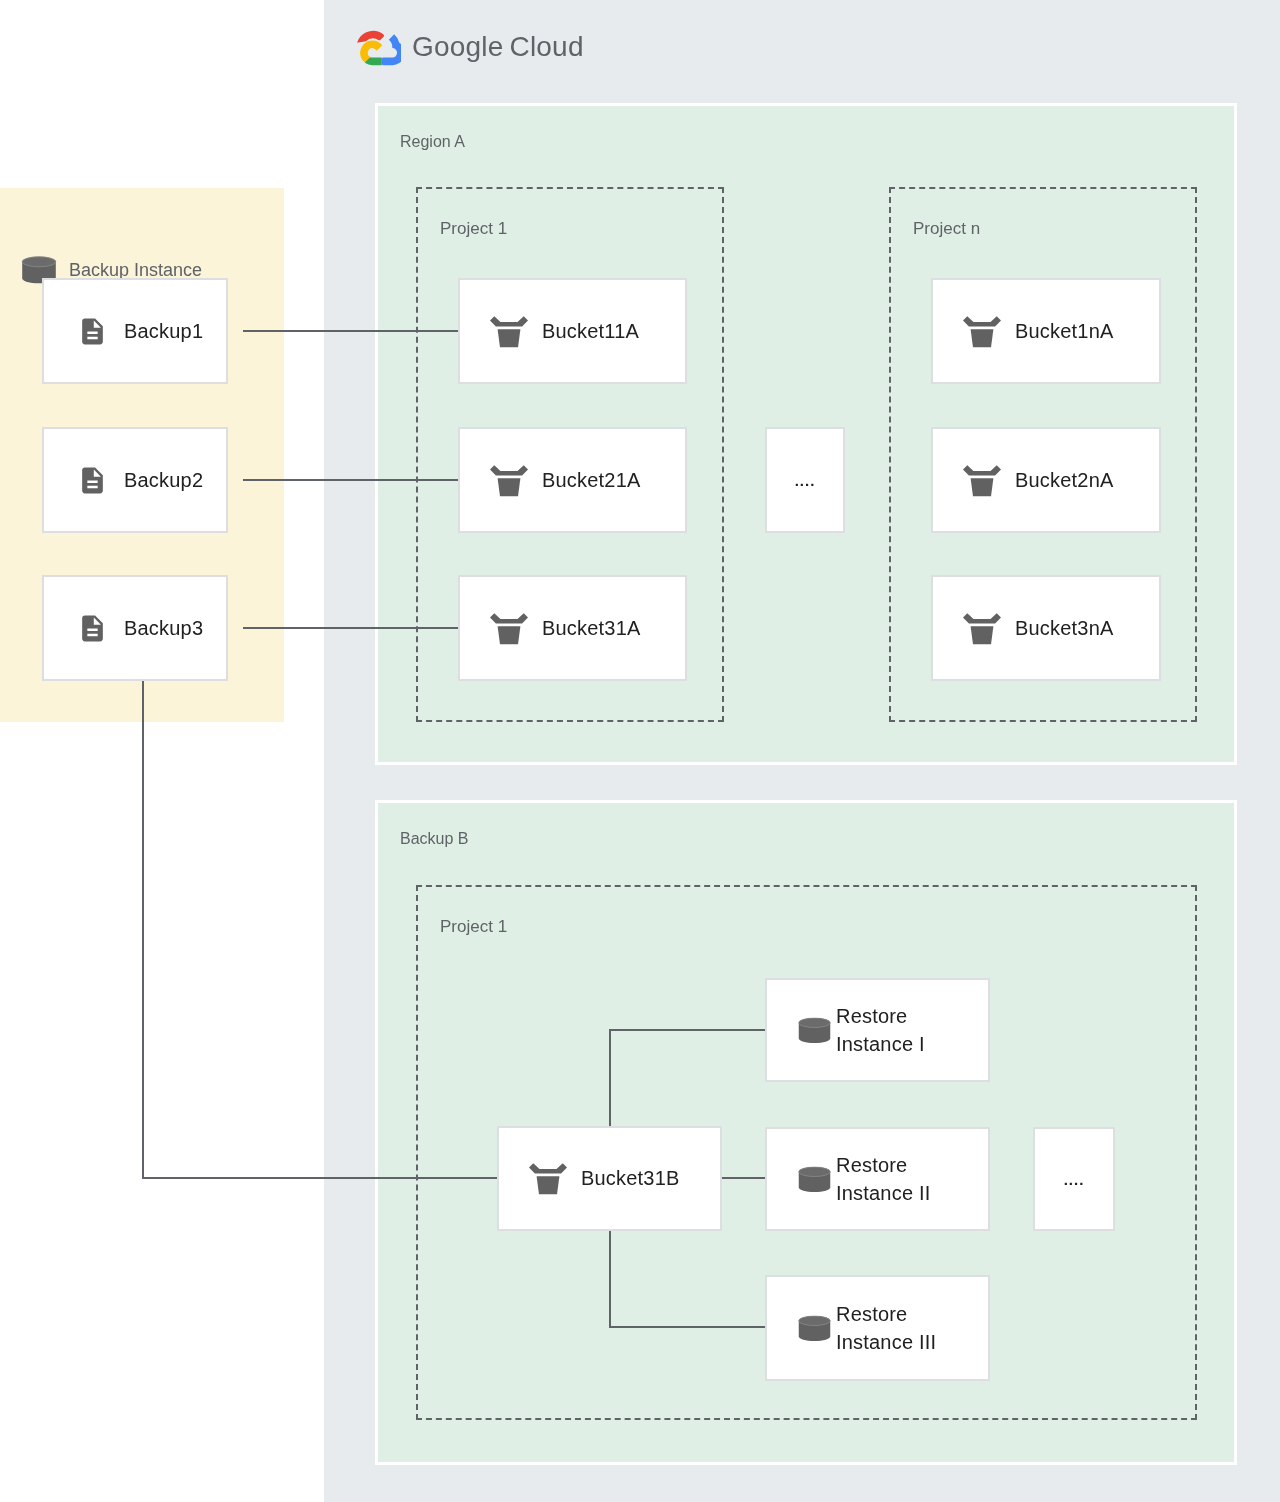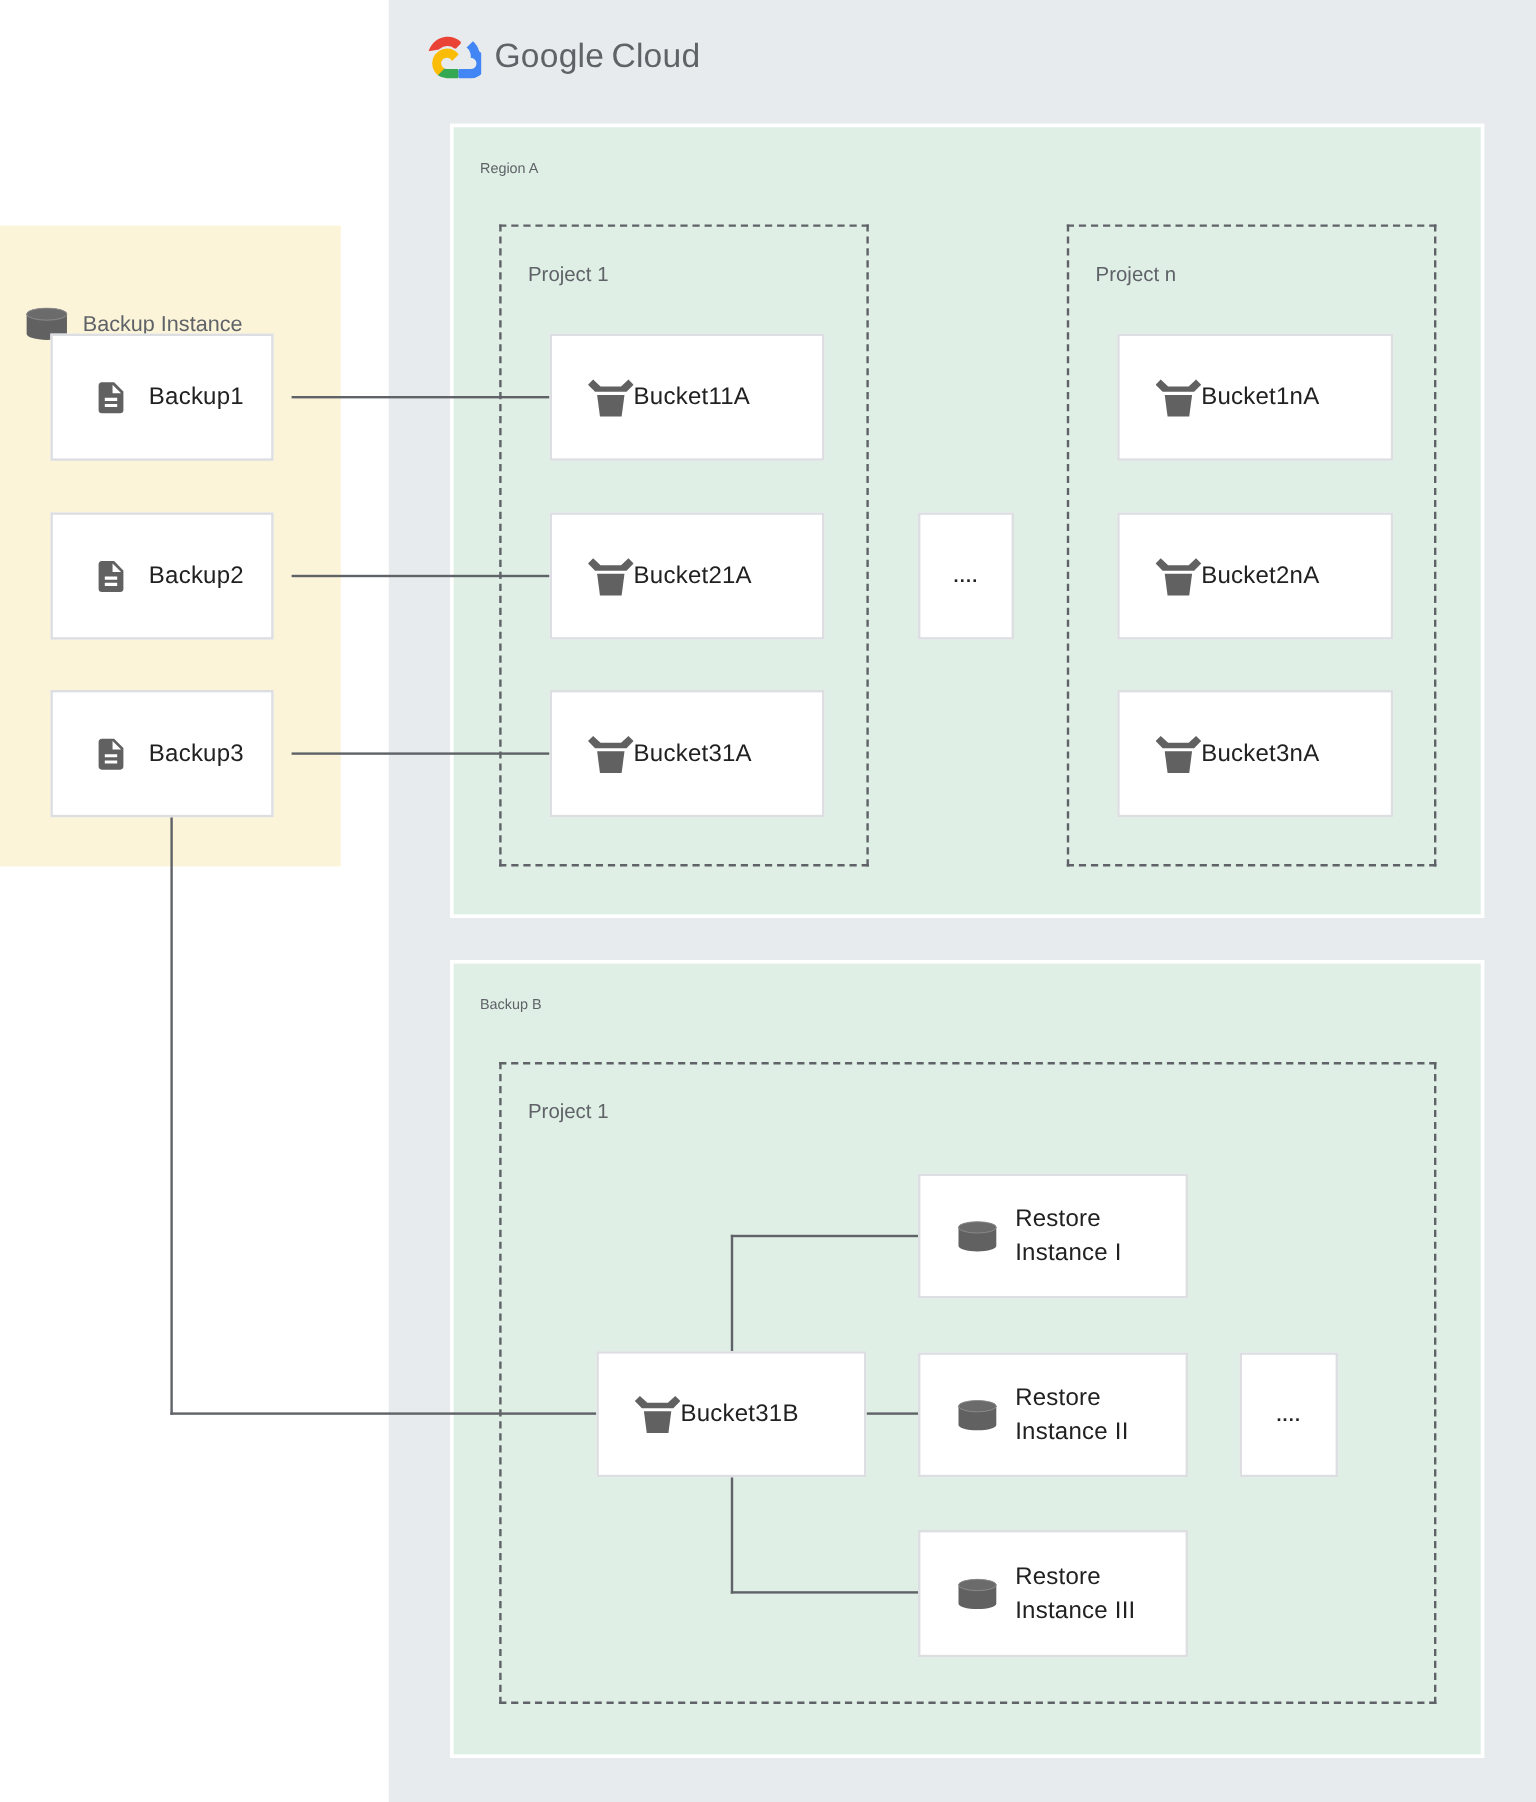--- a/index.html
+++ b/index.html
@@ -21,21 +21,21 @@
   .cloud-panel{position:absolute;left:324px;top:0;width:956px;height:1502px;background:var(--cloud-bg);z-index:0;}
 
   .logo{position:absolute;left:354px;top:28px;display:flex;align-items:center;gap:11px;z-index:2;}
   .logo-text{font-size:28px;color:var(--label-gray);letter-spacing:.2px;}
   .logo-text .g{font-weight:500;}
   .logo-text .c{font-weight:400;margin-left:6px;margin-top:14px;}
 
   .region{position:absolute;background:var(--region-bg);border:3px solid #ffffff;z-index:1;}
   #region-a{left:375px;top:103px;width:862px;height:662px;}
   #region-b{left:375px;top:800px;width:862px;height:665px;}
-  .region-label{position:absolute;left:22px;top:27px;font-size:12px;color:var(--label-gray);}
+  .region-label{position:absolute;left:22px;top:27px;font-size:16px;color:var(--label-gray);}
 
   .project{position:absolute;border:2px dashed var(--dash);z-index:2;}
   #project-1a{left:416px;top:187px;width:308px;height:535px;}
   #project-na{left:889px;top:187px;width:308px;height:535px;}
   #project-1b{left:416px;top:885px;width:781px;height:535px;}
   .project-label{position:absolute;left:22px;top:30px;font-size:17px;color:var(--label-gray);}
 
   .backup-panel{position:absolute;left:0;top:188px;width:284px;height:534px;background:var(--yellow-bg);z-index:1;}
   .backup-panel-header{position:absolute;left:20px;top:26px;display:flex;align-items:center;gap:11px;margin-top:42px;}
   .backup-panel-title{font-size:18px;color:var(--label-gray);}
@@ -52,26 +52,26 @@
   #c-r3-v{left:609px;top:1231px;width:2px;height:97px;}
   #c-r3-h{left:609px;top:1326px;width:156px;height:2px;}
 
   .node{position:absolute;background:#fff;border:2px solid var(--node-border);display:flex;align-items:center;z-index:4;}
   .node-label{font-size:20px;color:var(--node-text);letter-spacing:.2px;}
   .icon{flex:0 0 auto;display:flex;align-items:center;}
 
   .backup-node{left:42px;width:186px;height:106px;padding-left:33px;gap:16px;}
   #n-backup1{top:278px;} #n-backup2{top:427px;} #n-backup3{top:575px;}
 
-  .bucket-node{width:229px;height:106px;padding-left:30px;}
+  .bucket-node{width:229px;height:106px;padding-left:30px;gap:14px;}
   #n-b11a{left:458px;top:278px;} #n-b21a{left:458px;top:427px;} #n-b31a{left:458px;top:575px;}
   #n-b1na{left:931px;top:278px;width:230px;} #n-b2na{left:931px;top:427px;width:230px;} #n-b3na{left:931px;top:575px;width:230px;}
   #n-b31b{left:497px;top:1126px;width:225px;height:105px;}
 
-  .restore-node{left:765px;width:225px;height:106px;padding-left:30px;gap:14px;}
+  .restore-node{left:765px;width:225px;height:106px;padding-left:30px;gap:4px;}
   #n-ri1{top:978px;height:104px;} #n-ri2{top:1127px;height:104px;} #n-ri3{top:1275px;}
   .restore-node .node-label{width:128px;line-height:28px;}
 
   .dots-node{justify-content:center;padding:0;}
   #n-dots-a{left:765px;top:427px;width:80px;height:106px;}
   #n-dots-b{left:1033px;top:1127px;width:82px;height:104px;}
   .dots{font-size:15px;font-weight:700;color:var(--node-text);letter-spacing:1px;}
 </style>
 </head>
 <body>

